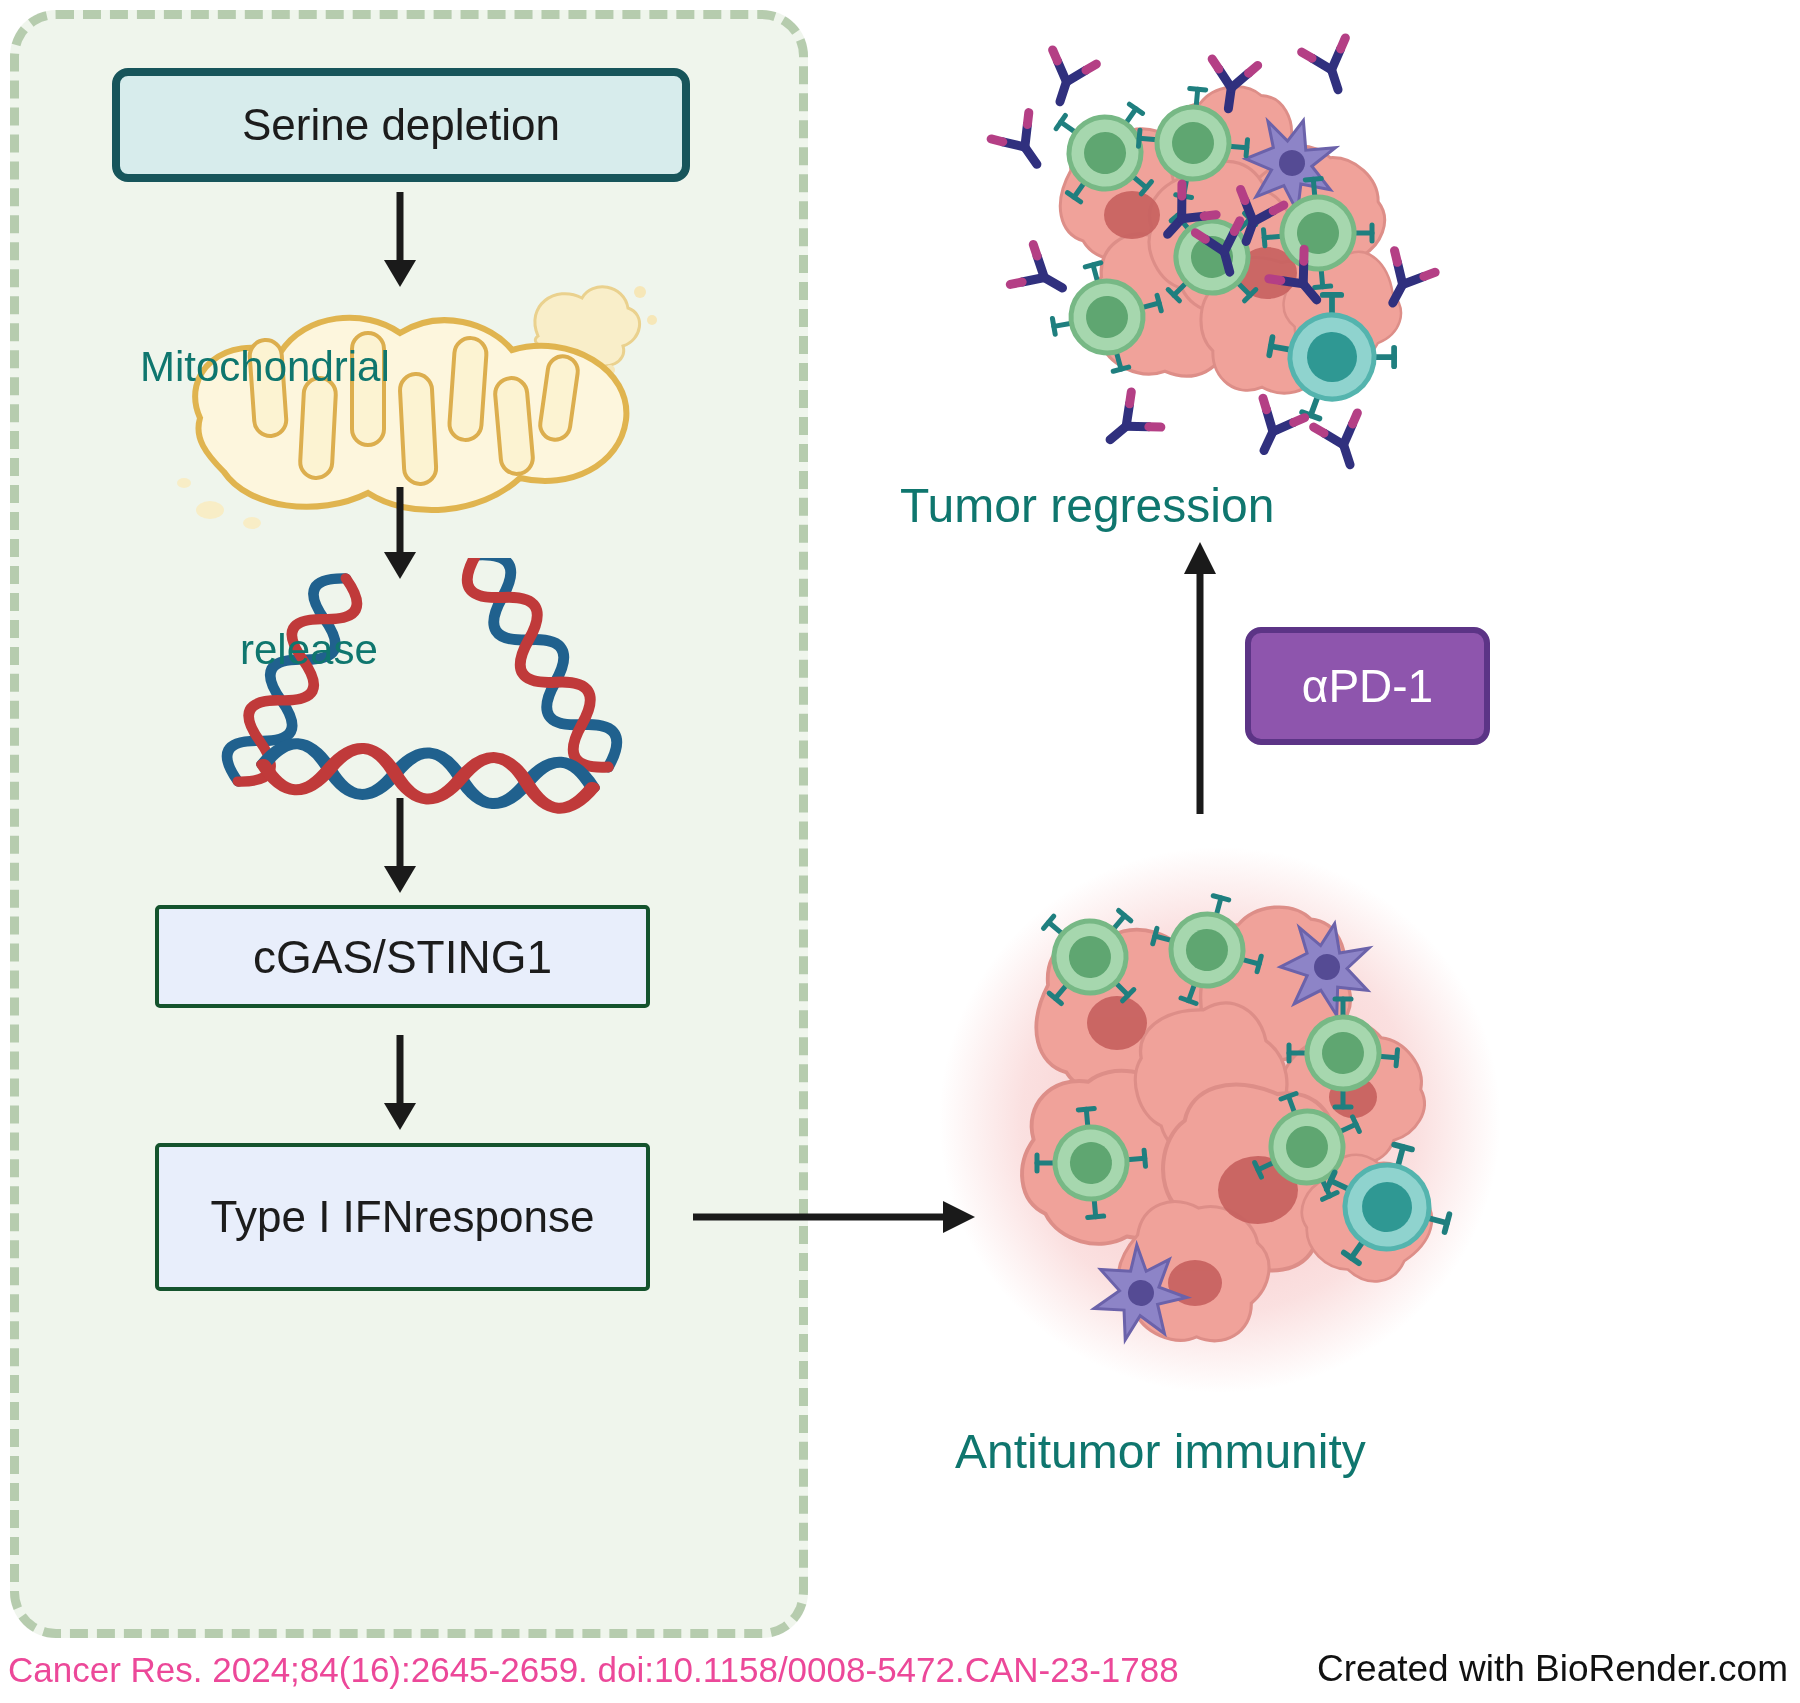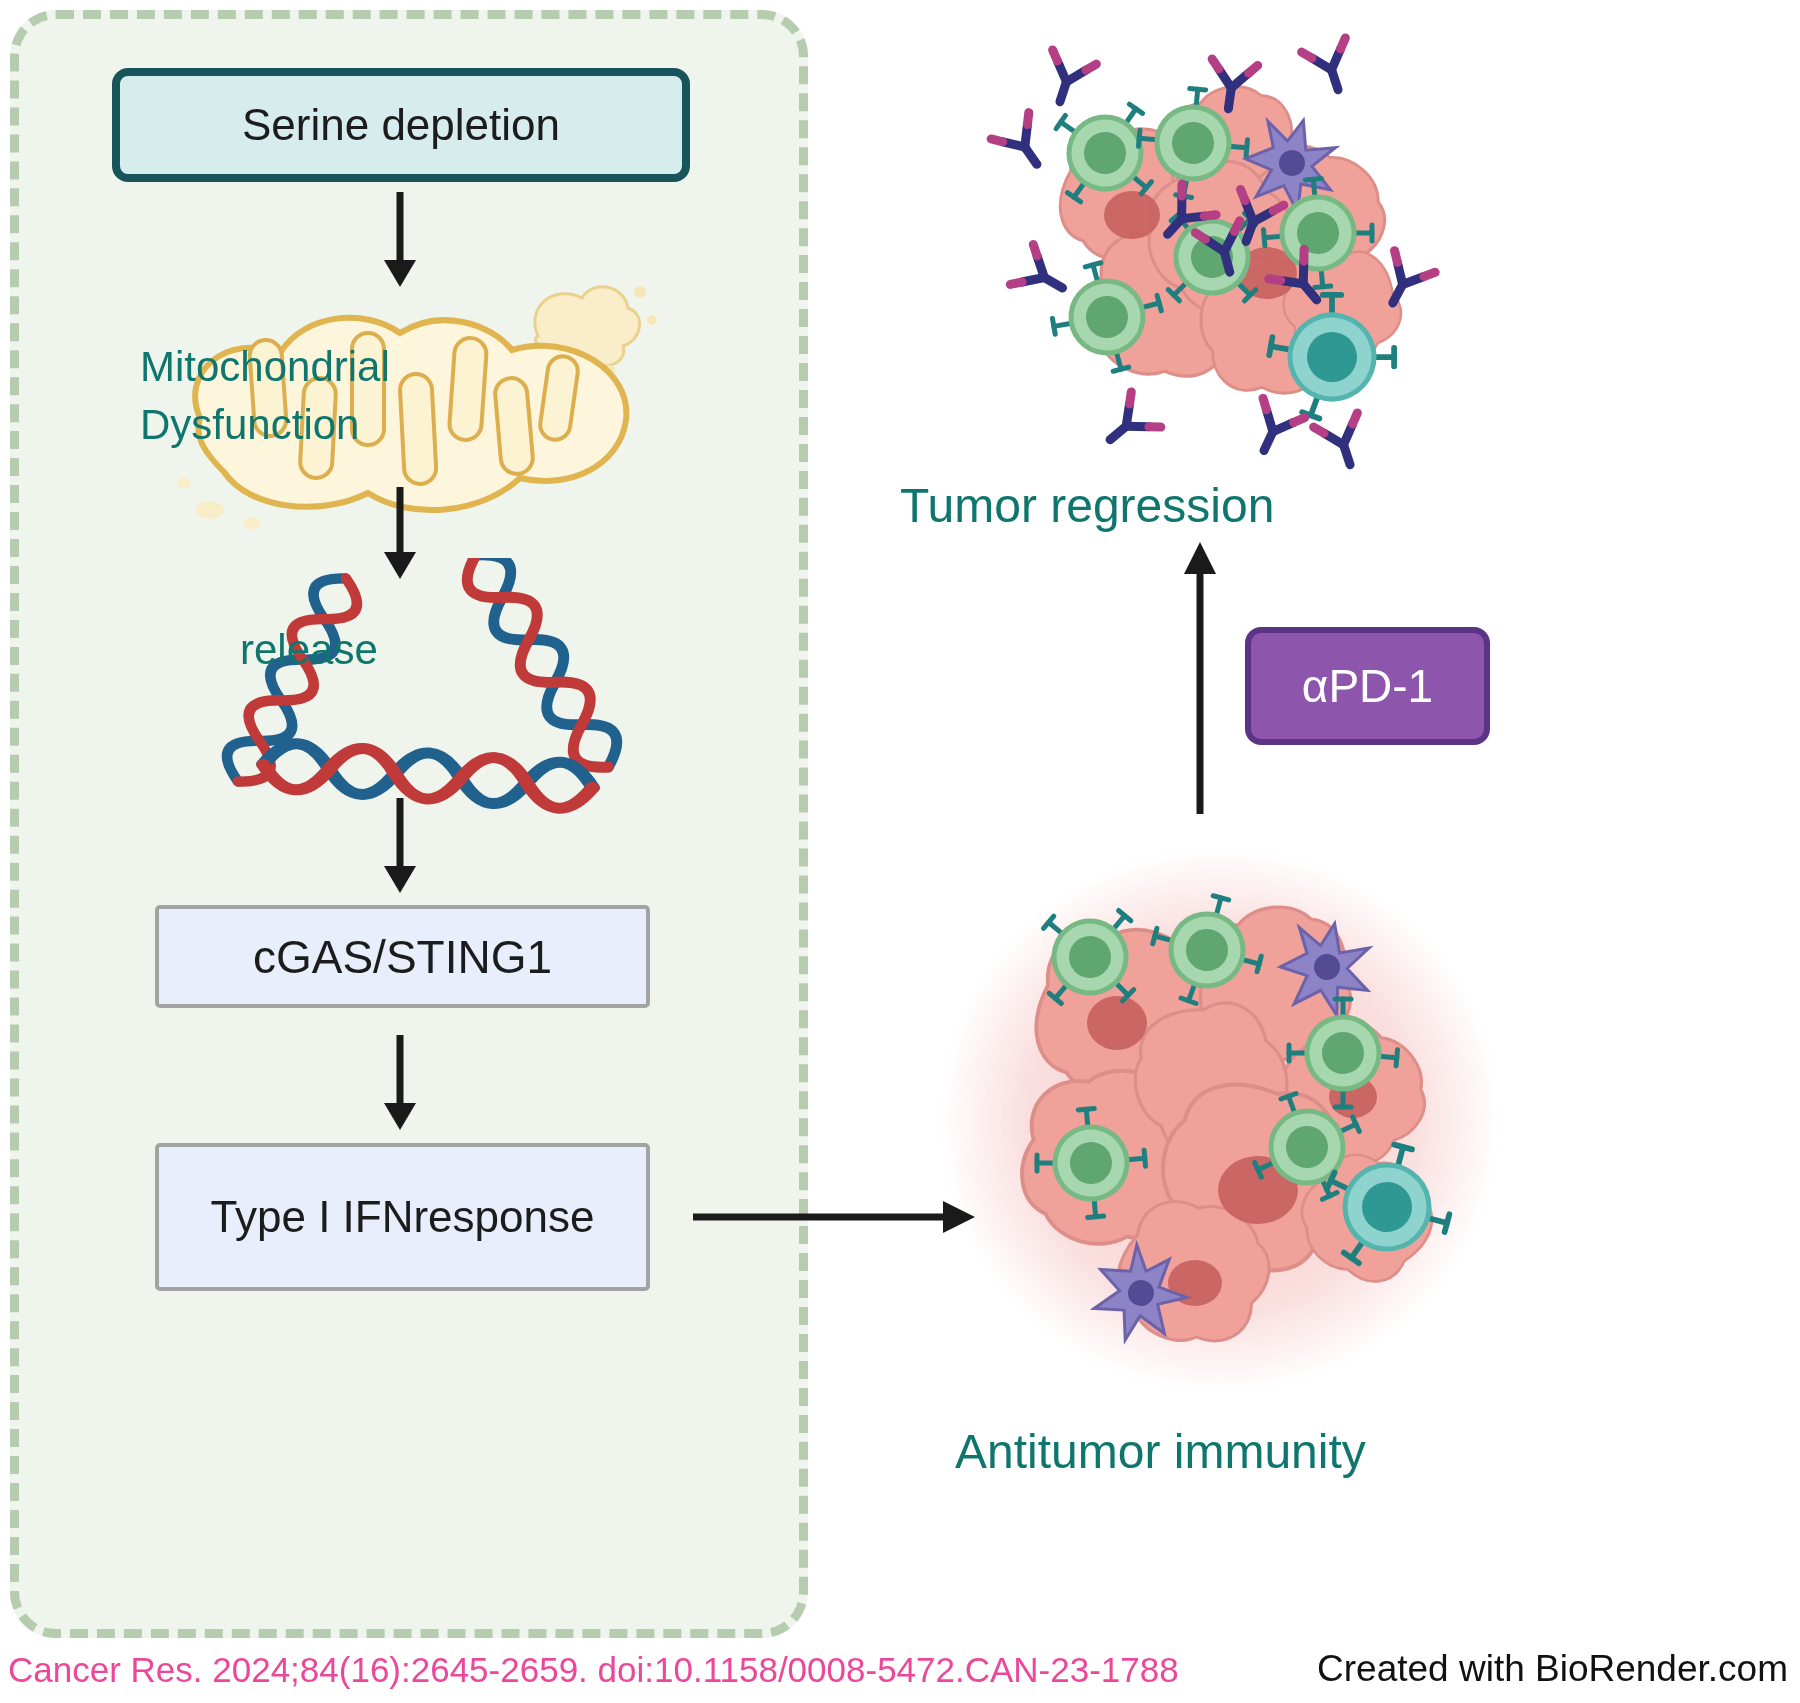--- a/index.html
+++ b/index.html
@@ -17,21 +17,21 @@
   }
 
   .flexbox { display:flex; align-items:center; justify-content:center; text-align:center; z-index:4; }
 
   .serine-box {
     left:112px; top:60px; width:578px; height:114px;
     background:#d7ecec; border:8px solid #17555b; border-radius:16px;
     font-size:44px;
     margin-top:8px;
   }
-  .path-box { background:#e8eefb; border:4px solid #a3a3a3; border-radius:5px; }
+  .path-box { background:#e8eefb; border:4px solid #14532d; border-radius:5px; }
   .cgas-box { left:155px; top:905px; width:495px; height:103px; font-size:46px; }
   .ifn-box  { left:155px; top:1143px; width:495px; height:148px; font-size:44px; line-height:1.32; flex-direction:row; }
 
   .diagram-label { text-align:left; z-index:5; color:#0f766e; }
   .mito-label  { left:140px; top:338px; width:500px; font-size:42px; line-height:1.38; }
   .mtdna-label { left:240px; top:622px; width:300px; font-size:42px; line-height:1.35; }
   .regress-label   { left:900px;  top:478px;  width:560px; font-size:48px; }
   .antitumor-label { left:955px;  top:1380px; width:560px; font-size:48px;margin-top:44px; }
 
   .apd1-box {
@@ -135,21 +135,20 @@
   </g>
   <g fill="#f8edc6">
     <ellipse cx="70" cy="232" rx="14" ry="9"></ellipse>
     <ellipse cx="112" cy="245" rx="9" ry="6"></ellipse>
     <ellipse cx="44" cy="205" rx="7" ry="5"></ellipse>
   </g>
 </svg>
 
 <div class="abs diagram-label mito-label">
   <div>Mitochondrial</div>
-  <div>Dysfunction</div>
 </div>
 
 <svg class="abs arrow" style="left:378px; top:487px;" width="44" height="92" viewBox="0 0 44 92">
   <line x1="22" y1="0" x2="22" y2="67"></line>
     <polygon points="22,92 6,65 38,65"></polygon>
 </svg>
 
 <svg class="abs dna-svg" style="left:190px; top:558px;" width="460" height="258" viewBox="0 0 460 258">
   <use href="#helix" transform="translate(102,122) rotate(-62) scale(0.92,1)"></use>
   <use href="#helix" transform="translate(352,103) rotate(58) scale(1.0,1)"></use>

